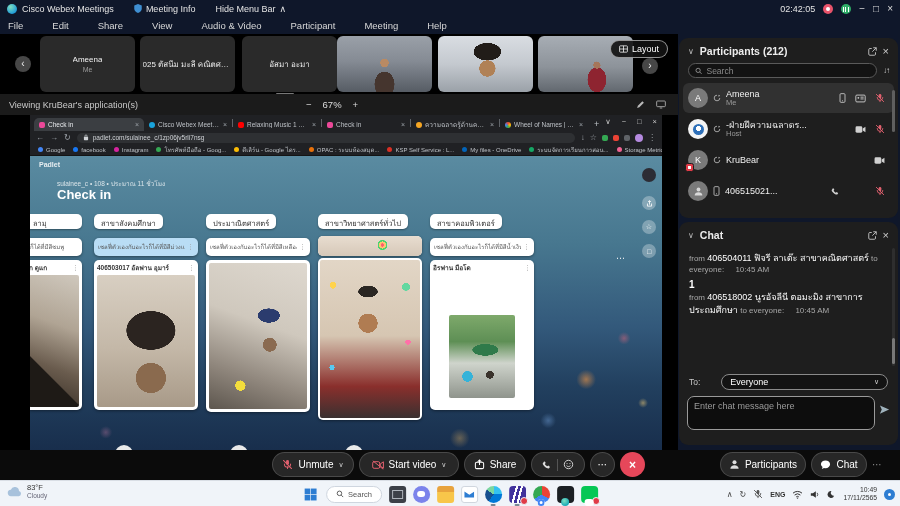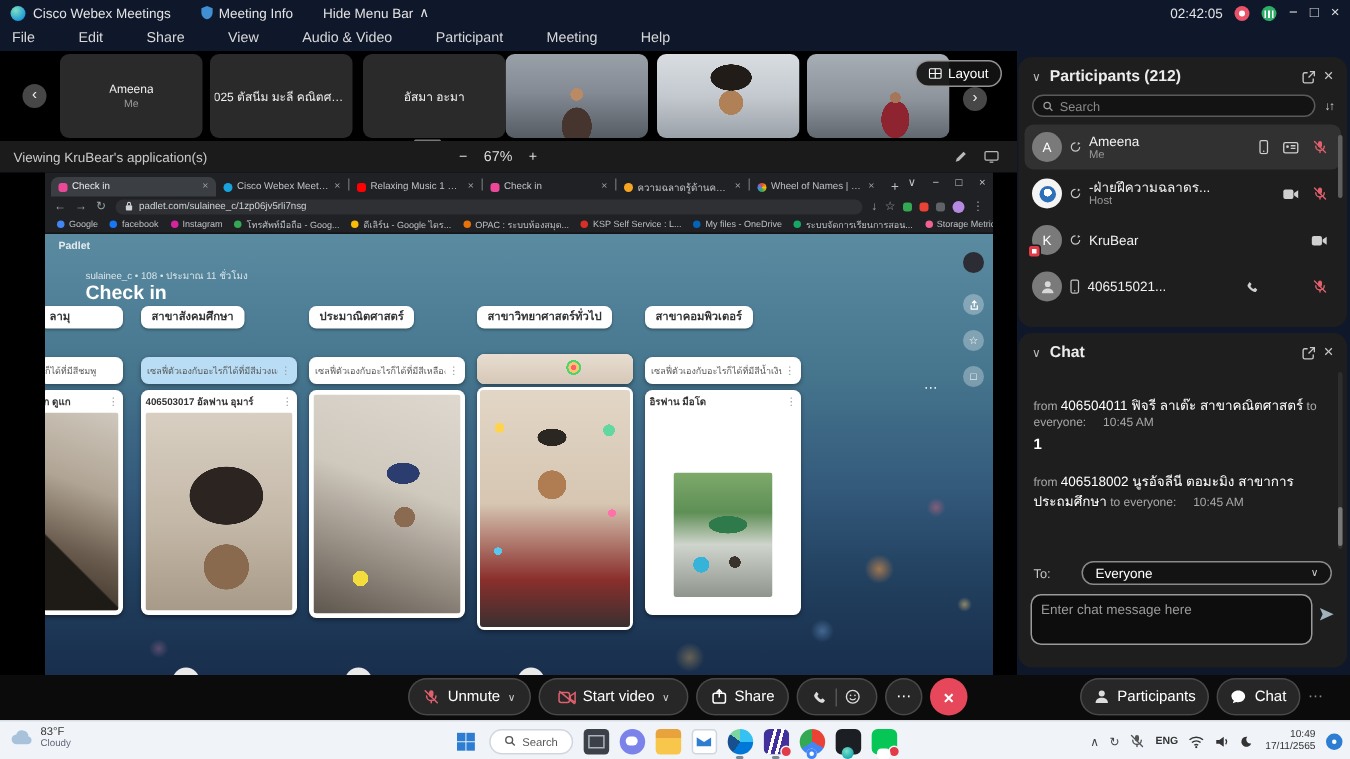--- a/index.html
+++ b/index.html
@@ -91,22 +91,22 @@
     radial-gradient(circle 11px at 82% 90%, rgba(125,175,235,.4), transparent 70%),
     radial-gradient(circle 9px at 12% 94%, rgba(205,125,165,.35), transparent 70%),
     radial-gradient(circle 14px at 68% 96%, rgba(242,185,95,.35), transparent 70%),
     radial-gradient(circle 7px at 97% 84%, rgba(250,210,120,.5), transparent 70%),
     linear-gradient(180deg,#5a8ba1 0%,#47778f 30%,#33597b 58%,#22405f 78%,#182e4c 100%); }
   #padlet-logo { position:absolute; left:9px; top:5px; font-size:7px; font-weight:bold; color:rgba(255,255,255,.85); }
   #padlet-meta { position:absolute; left:27px; top:23px; font-size:6.5px; color:rgba(255,255,255,.78); }
   #padlet-title { position:absolute; left:27px; top:31px; font-size:13px; font-weight:bold; color:#fff; }
   .side-btn { position:absolute; right:6px; width:14px; height:14px; border-radius:50%;
     background:rgba(255,255,255,.3); color:#fff; display:flex; align-items:center; justify-content:center; font-size:7px; }
-  .col-header { position:absolute; top:48px; height:15px; background:#fff; border-radius:5px; color:#333;
-    font-weight:bold; font-size:7.5px; display:flex; align-items:flex-start; padding:0 7px;
+  .col-header { position:absolute; top:58px; height:15px; background:#fff; border-radius:5px; color:#333;
+    font-weight:normal; font-size:7.5px; display:flex; align-items:flex-end; padding:0 7px;
     box-shadow:0 1px 2px rgba(0,0,0,.35); white-space:nowrap; }
   .card { position:absolute; background:#fff; border-radius:5px; box-shadow:0 1px 3px rgba(0,0,0,.4); overflow:hidden; }
   .tcard { top:82px; height:18px; display:flex; align-items:center; padding:0 4px; gap:2px; }
   .tcard .t { font-size:6px; color:#555; white-space:nowrap; overflow:hidden; flex:1; }
   .kebab { font-size:7px; color:#999; flex:none; }
   .ncard { top:104px; height:150px; padding:3px; display:flex; flex-direction:column; }
   .ncard .hd { display:flex; align-items:center; gap:2px; }
   .ncard .ttl { font-size:6.5px; font-weight:bold; color:#333; white-space:nowrap; overflow:hidden; flex:1; }
   .photo { flex:1; border-radius:2px; margin-top:2px; }
   .ph0 { background: linear-gradient(45deg,#1e1a16 0 28%,transparent 29%),
@@ -180,21 +180,21 @@
   .avatar .abadge::after { content:""; width:3px; height:3px; background:#fff; }
   .circ { color:#c2c2c2; flex:none; }
   .pname { display:flex; flex-direction:column; line-height:1.15; min-width:0; }
   .pname .n { font-size:9px; white-space:nowrap; overflow:hidden; text-overflow:ellipsis; max-width:92px; }
   .pname .s { font-size:7.5px; color:#9a9a9a; }
   .ricons { margin-left:auto; display:flex; align-items:center; gap:9px; padding-right:4px; color:#d0d0d0; }
   #pscroll { position:absolute; right:3px; top:52px; width:3px; height:42px; background:#5f5f5f; border-radius:2px; }
 
   #chatbody { padding:2px 10px 0; font-size:8px; color:#a8a8a8; line-height:1.35; }
   .frag { height:5px; overflow:hidden; color:#8a8a8a; font-size:8px; letter-spacing:1px; }
-  .msg { margin-top:12px; }
+  .msg { margin-top:0; }
   .msg .sender { color:#fff; font-size:9px; }
   .msg .time { margin-left:9px; }
   .msg .body { color:#fff; font-size:10px; font-weight:bold; margin-top:2px; }
   #to-row { position:absolute; left:0; right:0; top:152px; display:flex; align-items:center; gap:21px; padding:0 10px; }
   #to-row .lab { font-size:8.5px; color:#c8c8c8; }
   #to-select { flex:1; height:16px; border-radius:9px; border:1px solid #8a8a8a; background:#131313;
     display:flex; align-items:center; padding:0 8px; color:#fff; font-size:9px; }
   #to-select .sp { flex:1; }
   #to-select .chv { font-size:7px; color:#ccc; }
   #input-row { position:absolute; left:8px; right:8px; top:174px; display:flex; align-items:flex-start; gap:4px; }

